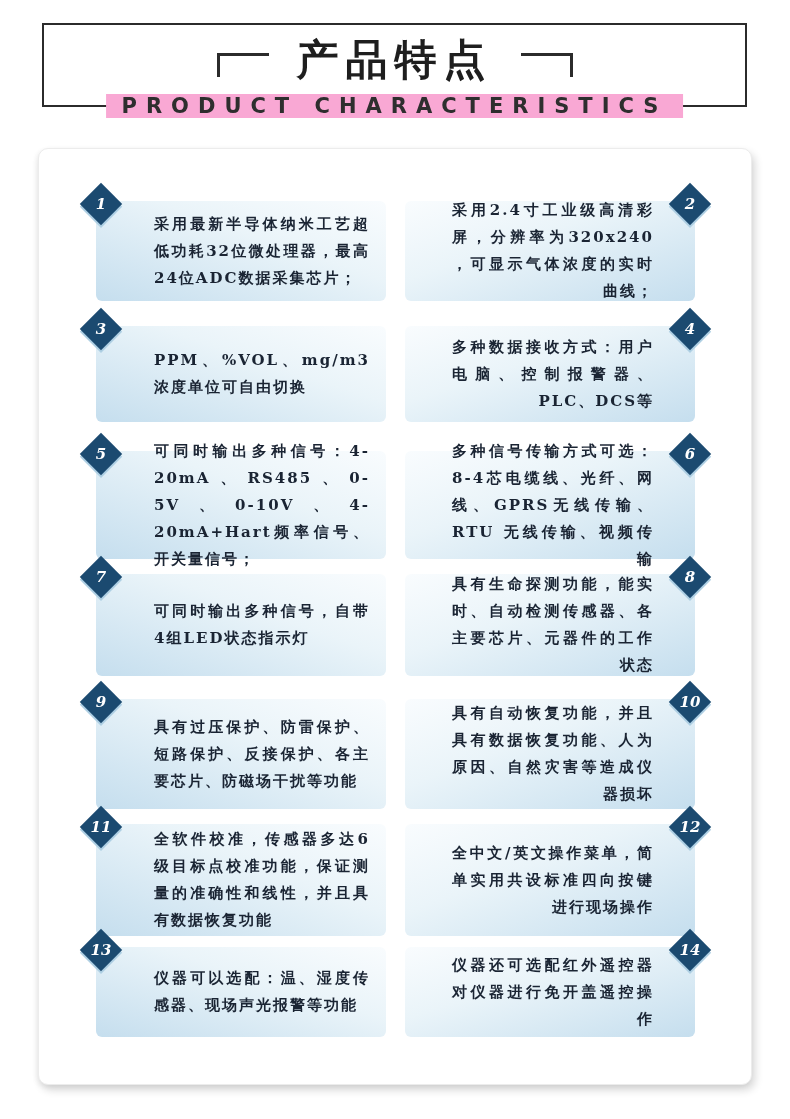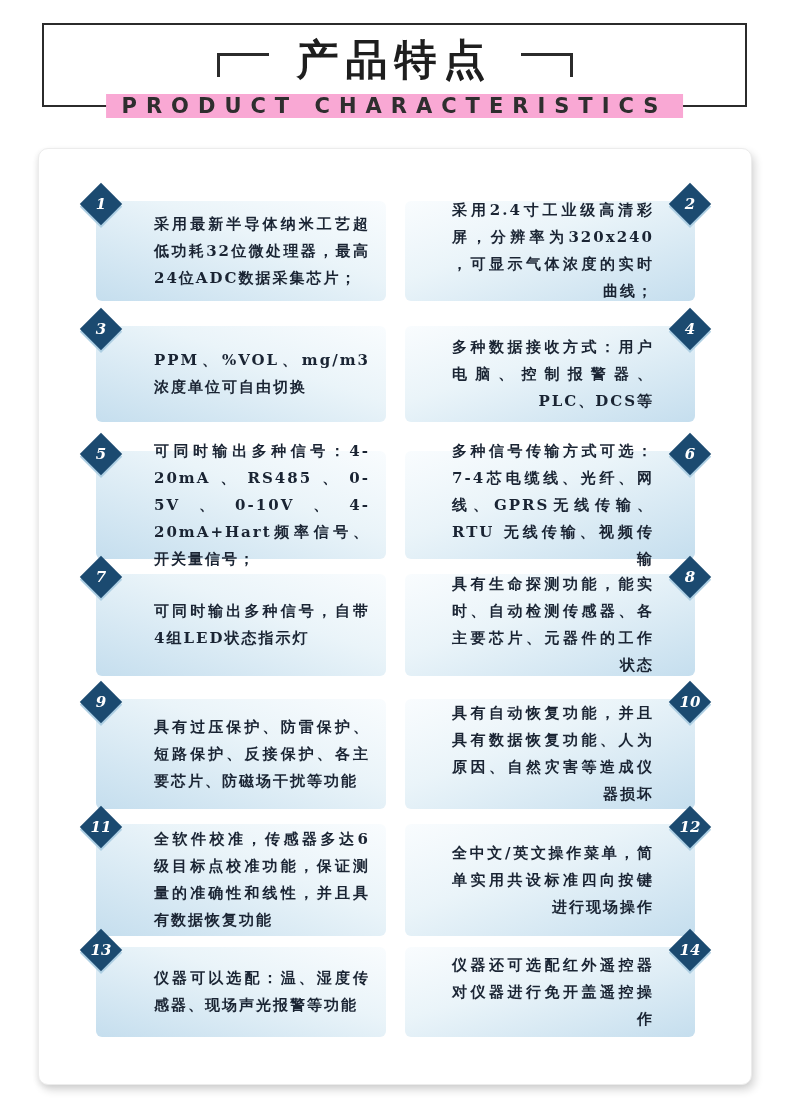--- a/index.html
+++ b/index.html
@@ -123,21 +123,21 @@
     <div class="cell left r3">
       <div class="badge">
           <span class="badge-num">5</span>
         </div>
       <div class="feature-text">可同时输出多种信号：4-20mA、RS485、0-5V、0-10V、4-20mA+Hart频率信号、开关量信号；</div>
     </div>
     <div class="cell right r3">
       <div class="badge">
           <span class="badge-num">6</span>
         </div>
-      <div class="feature-text">多种信号传输方式可选：7-4芯电缆线、光纤、网线、GPRS无线传输、RTU 无线传输、视频传输</div>
+      <div class="feature-text">多种信号传输方式可选：8-4芯电缆线、光纤、网线、GPRS无线传输、RTU 无线传输、视频传输</div>
     </div>
   </div>
 
   <div class="row">
     <div class="cell left r4">
       <div class="badge">
           <span class="badge-num">7</span>
         </div>
       <div class="feature-text">可同时输出多种信号，自带4组LED状态指示灯</div>
     </div>

